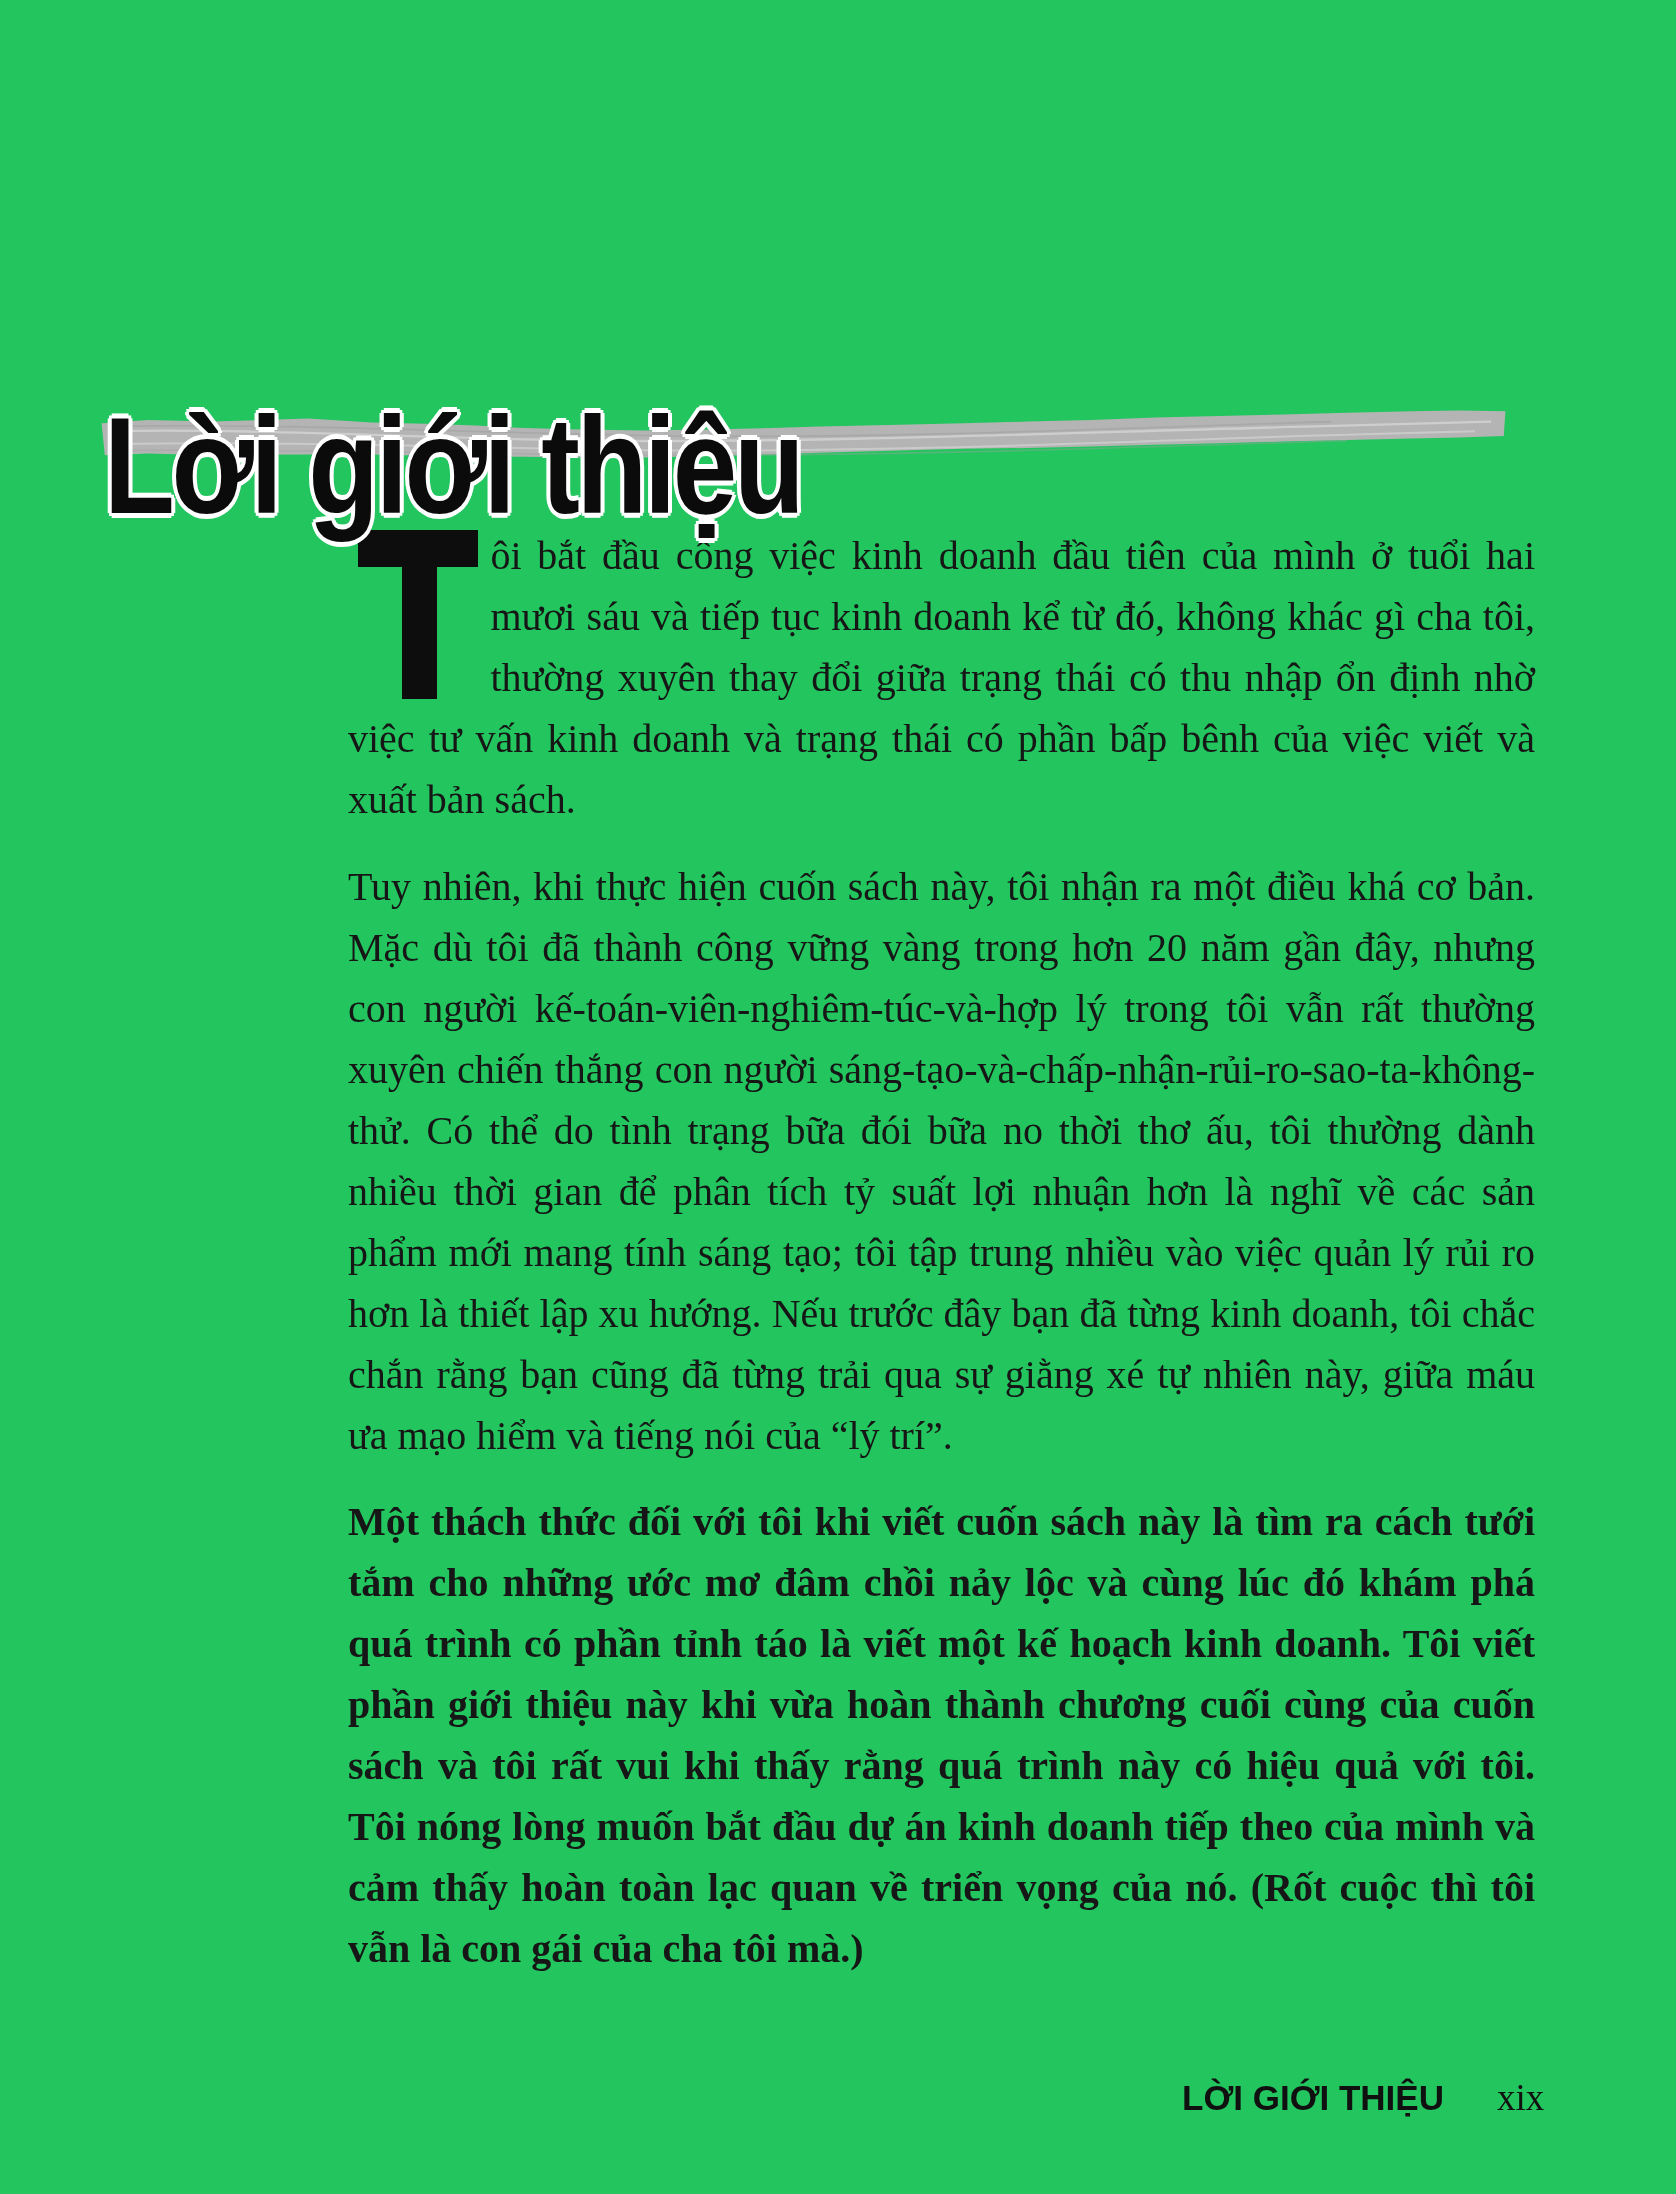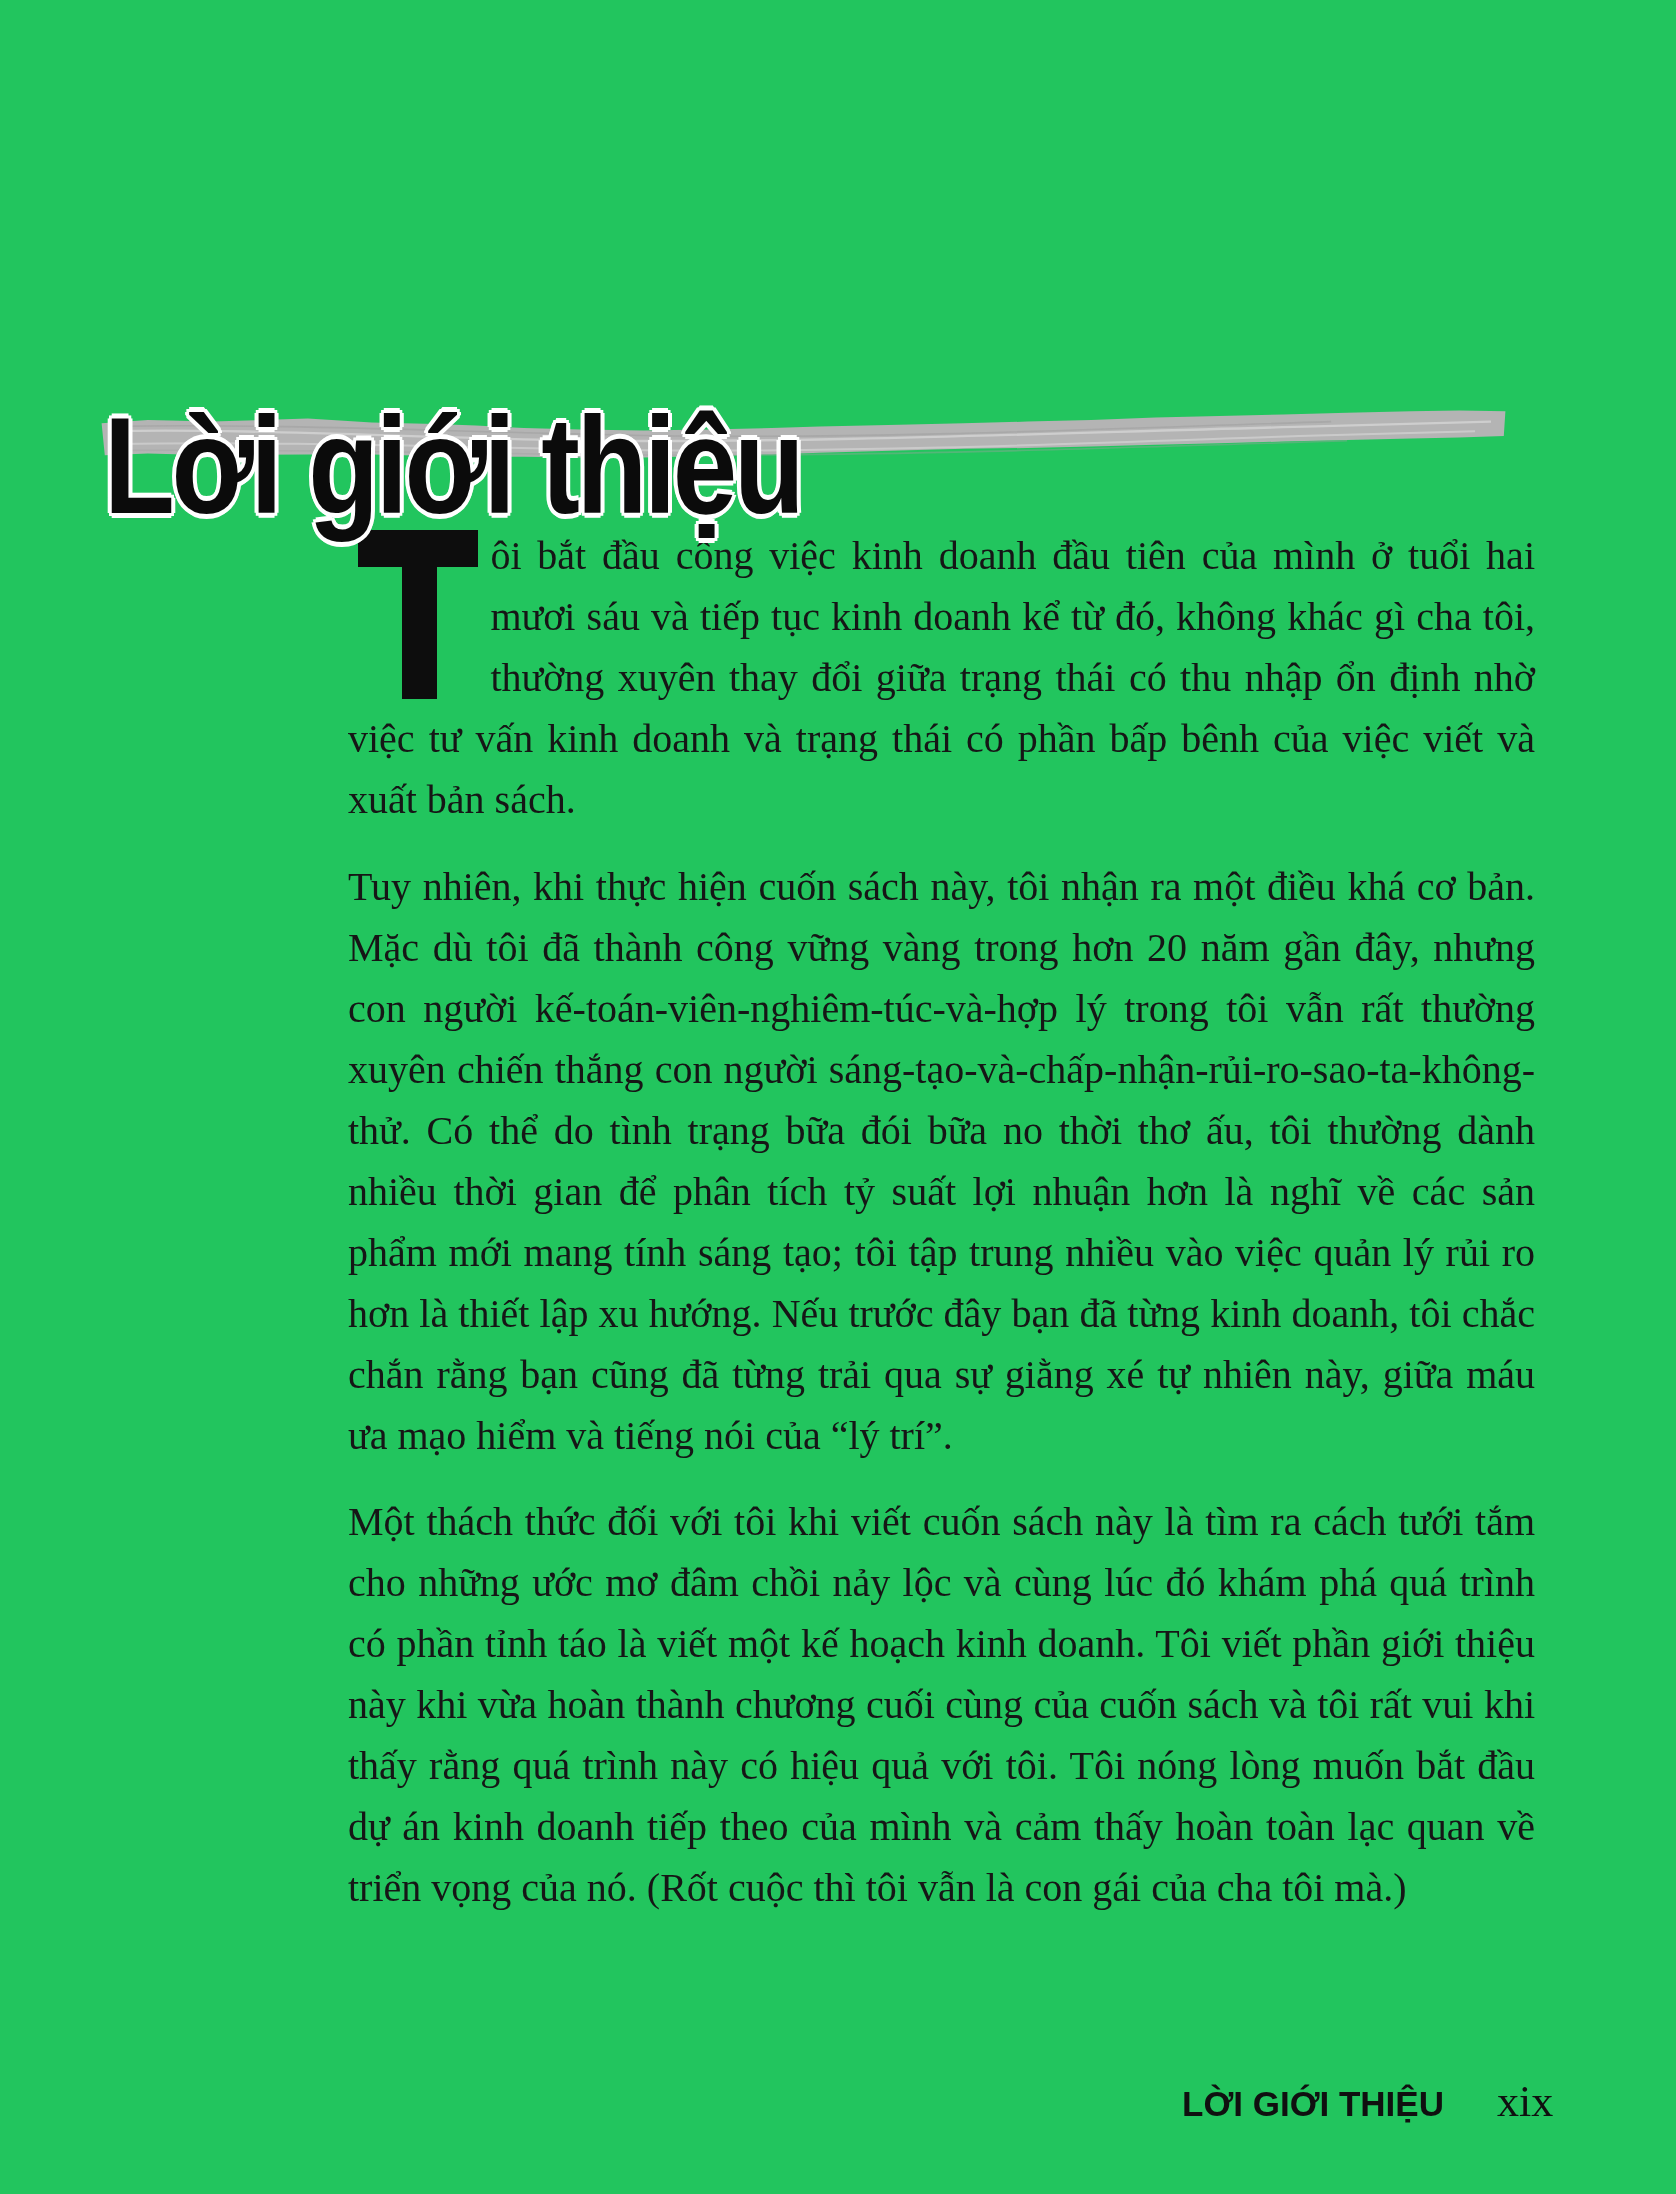--- a/index.html
+++ b/index.html
@@ -48,21 +48,21 @@
     position: absolute;
     left: 348px;
     top: 513px;
     width: 1187px;
     font-size: 40px;
     line-height: 61px;
     text-align: justify;
     margin-top: 12px;
   }
   .body-text p { margin: 0 0 25.6px 0; }
-  .body-text p:last-child { margin-bottom: 0; }
+  .body-text p:last-child { margin-bottom: 0; font-weight: bold; }
 
   
   .dropcap {
     float: left;
     position: relative;
     width: 120px;
     height: 170px;
     margin: 4.8px 12.8px 0 9.6px;
   }
   .dropcap .dc-bar {
@@ -93,21 +93,21 @@
   }
   .footer-section {
     font-family: "Liberation Sans", "DejaVu Sans", sans-serif;
     font-weight: bold;
     font-size: 35px;
     letter-spacing: 0px;
     color: #101010;
   }
   .footer-page-number {
     font-family: "Liberation Serif", "DejaVu Serif", serif;
-    font-size: 44px;
+    font-size: 37px;
     color: #101010;
   }
 </style>
 </head>
 <body>
 
 <div class="page">
 
   <svg class="brush-stroke" width="1411" height="60" viewBox="0 0 1765 75" aria-hidden="true">
     <polygon fill="#b4b4b4" points="2,24 60,20 140,22 260,18 340,23 420,25 470,27 530,30 600,32 680,33 760,32 840,30 900,28

